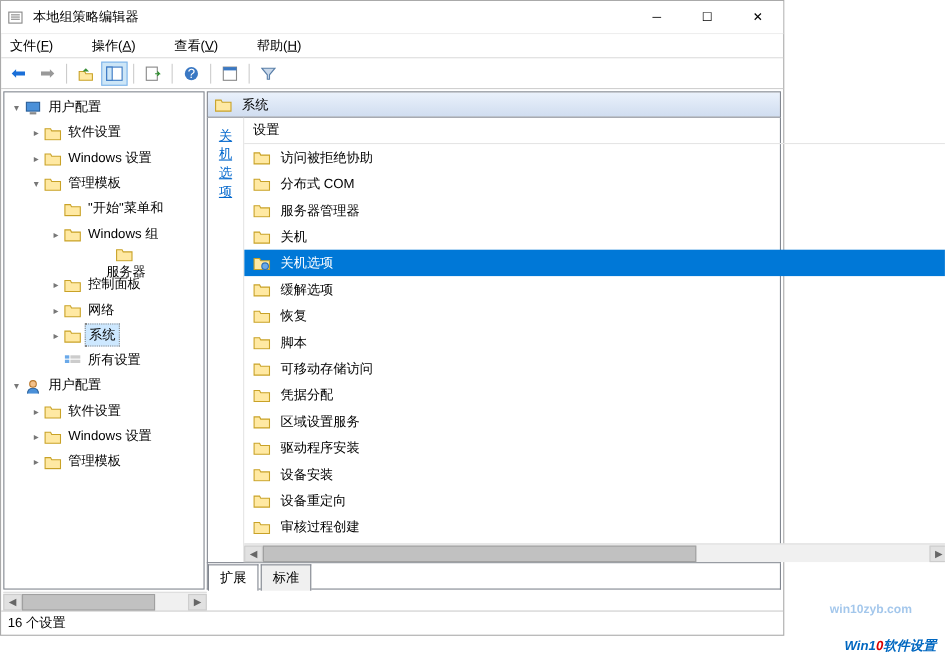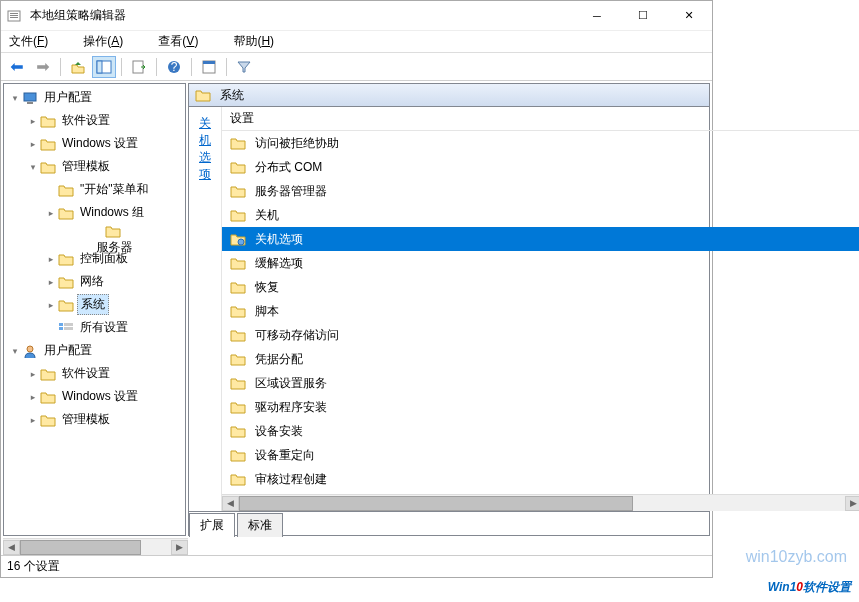--- a/index.html
+++ b/index.html
@@ -35,21 +35,21 @@
 .list-item { height:24px; display:flex; align-items:center; padding-left:8px; gap:6px; }
 .list-item.selected { background:#0078d7; color:#fff; }
 .scroll-x { height:17px; background:#f0f0f0; border-top:1px solid #ddd; display:flex; align-items:center; }
 .scroll-x .sbtn { width:17px; height:15px; display:flex; align-items:center; justify-content:center; background:#e1e1e1; border:1px solid #ccc; color:#666; font-size:9px; }
 .scroll-x .strack { flex:1; height:15px; position:relative; }
 .scroll-x .sthumb { position:absolute; height:15px; background:#c1c1c1; border:1px solid #a0a0a0; }
 .tab { padding:3px 10px; border:1px solid #828790; border-bottom:none; margin-right:2px; background:#f0f0f0; position:relative; top:1px; font-size:12px; }
 .tab.active { background:#fff; }
 .tabwrap { border:1px solid #828790; border-top:none; height:24px; display:flex; align-items:center; }
 .status { height:22px; border-top:1px solid #ccc; display:flex; align-items:center; padding:0 6px; font-size:12px; }
-.watermark1 { position:absolute; right:12px; top:548px; color:#4a90d9; font-size:16px; opacity:.5; }
+.watermark1 { position:absolute; right:30px; top:548px; color:#4a90d9; font-size:11px; opacity:.5;font-weight:bold; }
 .watermark2 { position:absolute; right:8px; bottom:6px; font-weight:bold; font-style:italic; font-size:16px; color:#0067c0; }
 .watermark2 .d { color:#d80000; }
 </style>
 </head>
 <body>
 
 <div class="window">
   <div class="titlebar">
     <span class="ticon">
         <svg class="folder-svg" viewBox="0 0 16 14">

